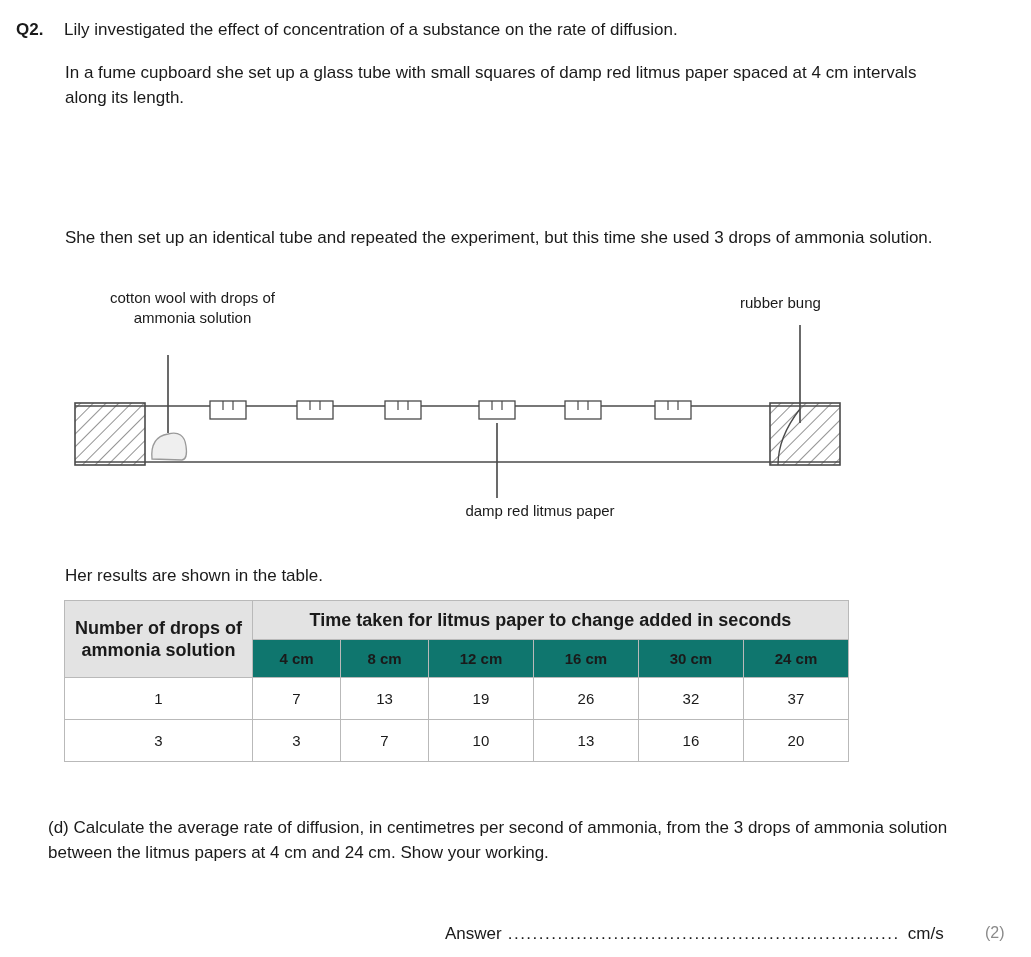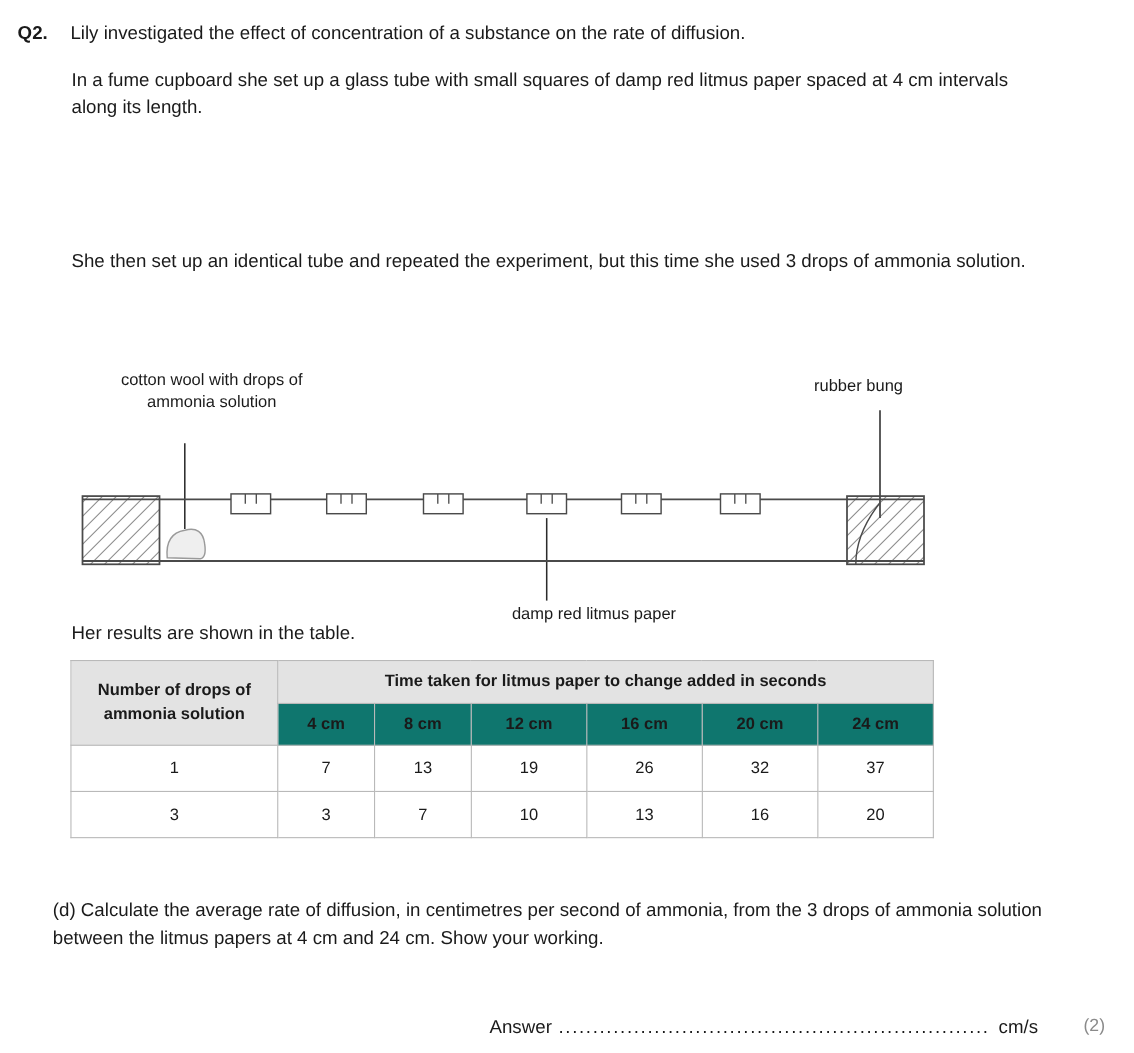--- a/index.html
+++ b/index.html
@@ -55,21 +55,20 @@
   #para3 { top: 225px; }
   #para-results { top: 563px; }
 
   
   .diagram {
     position: absolute;
     left: 60px;
     top: 283px;
     width: 900px;
     height: 270px;
-    margin-top: 48px;
   }
   .dlabel {
     position: absolute;
     font-size: 15px;
     line-height: 20px;
     color: #1a1a1a;
     text-align: center;
   }
   #label-cotton { left: 25px; top: 5px; width: 215px; }
   #label-bung { left: 680px; top: 10px; width: 180px; text-align: left; }
@@ -88,21 +87,21 @@
     font-size: 15px;
   }
   table.results th, table.results td {
     border: 1px solid #b9b9b9;
     text-align: center;
     vertical-align: middle;
   }
   th.head-cell {
     background: #e3e3e3;
     font-weight: bold;
-    font-size: 15px;
+    font-size: 18px;
     padding: 8px 6px;
     line-height: 22px;
   }
   th.corner {
     width: 175px;
   }
   th.sub {
     background: #0f766e;
     font-weight: bold;
     padding: 10px 4px;
@@ -225,21 +224,21 @@
       <thead>
         <tr>
           <th class="head-cell corner" rowspan="2">Number of drops of ammonia solution</th>
           <th class="head-cell" colspan="6">Time taken for litmus paper to change added in seconds</th>
         </tr>
         <tr>
           <th class="sub">4 cm</th>
           <th class="sub">8 cm</th>
           <th class="sub">12 cm</th>
           <th class="sub">16 cm</th>
-          <th class="sub">20 cm</th>
+          <th class="sub">30 cm</th>
           <th class="sub">24 cm</th>
         </tr>
       </thead>
       <tbody>
         <tr>
           <td class="body-cell">1</td>
           <td class="body-cell">7</td>
           <td class="body-cell">13</td>
           <td class="body-cell">19</td>
           <td class="body-cell">26</td>

